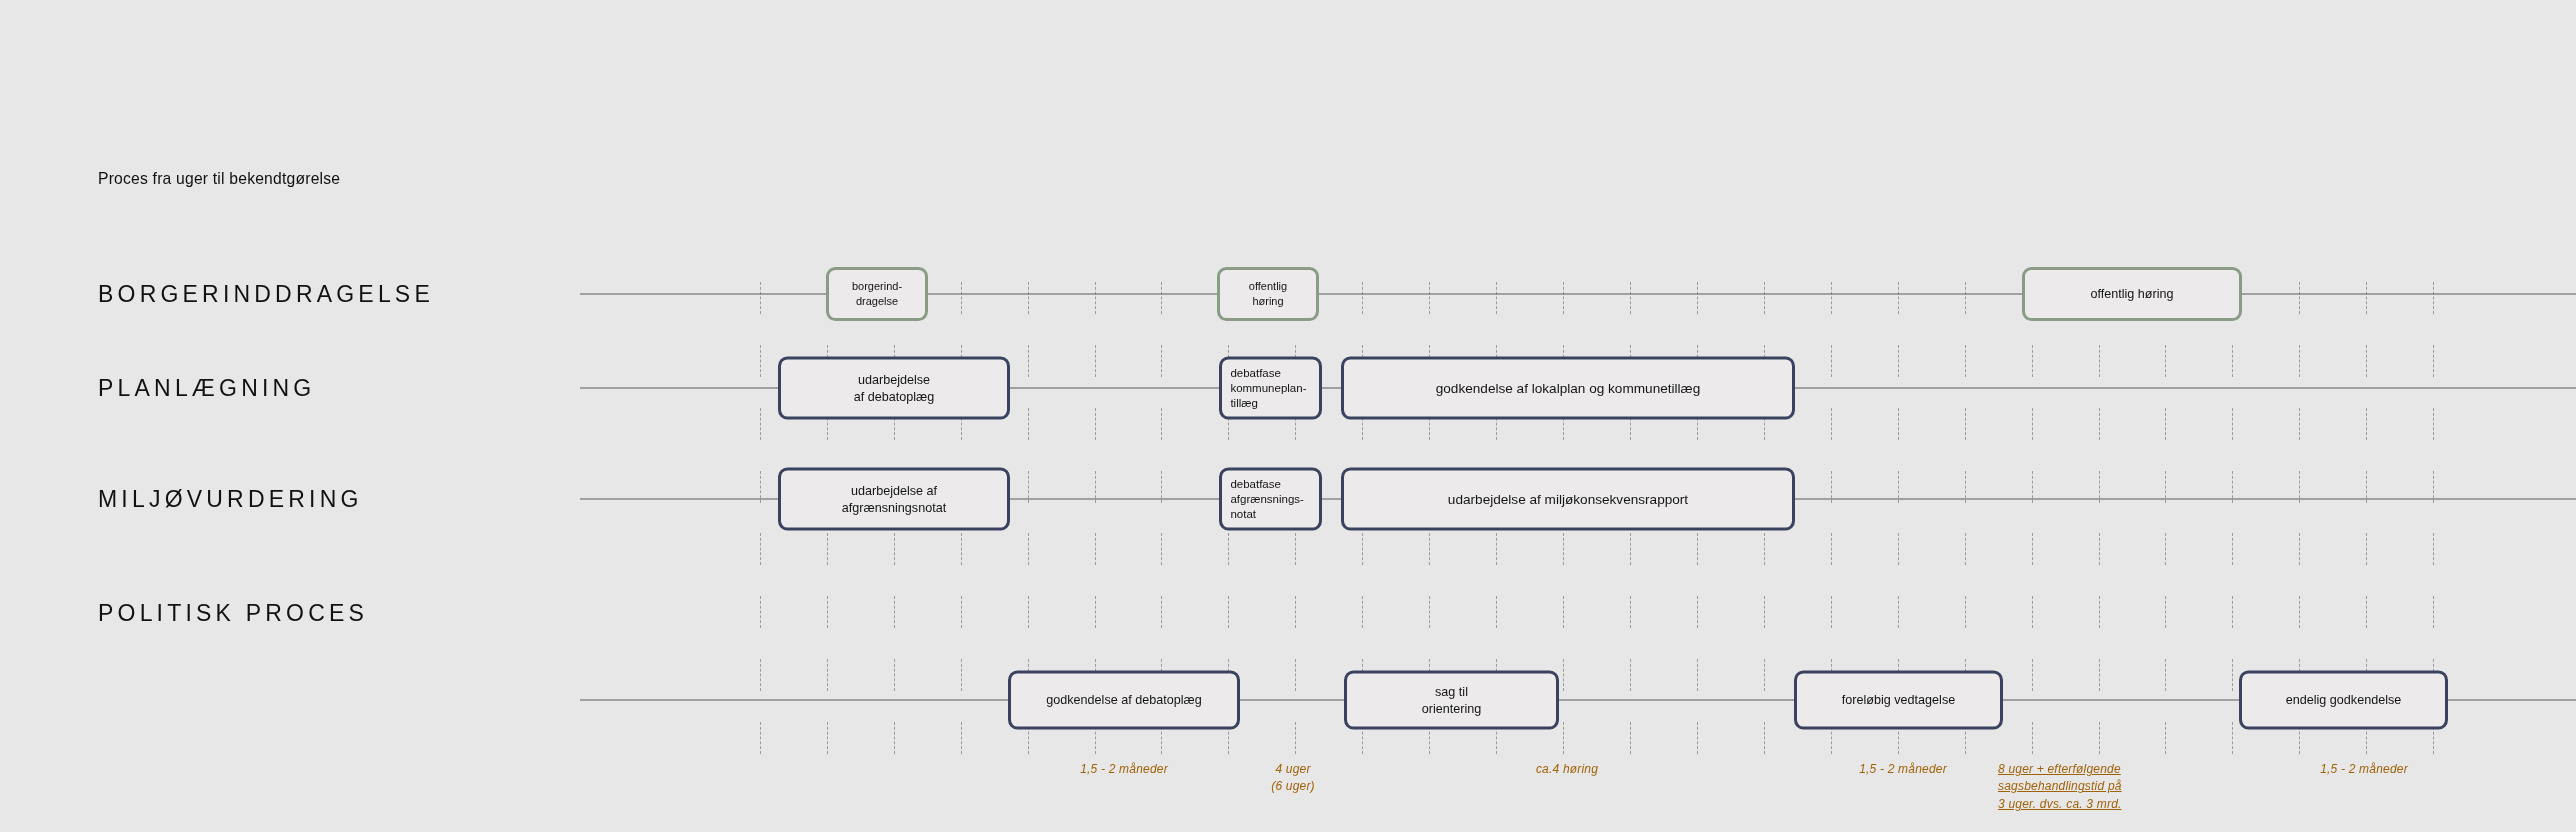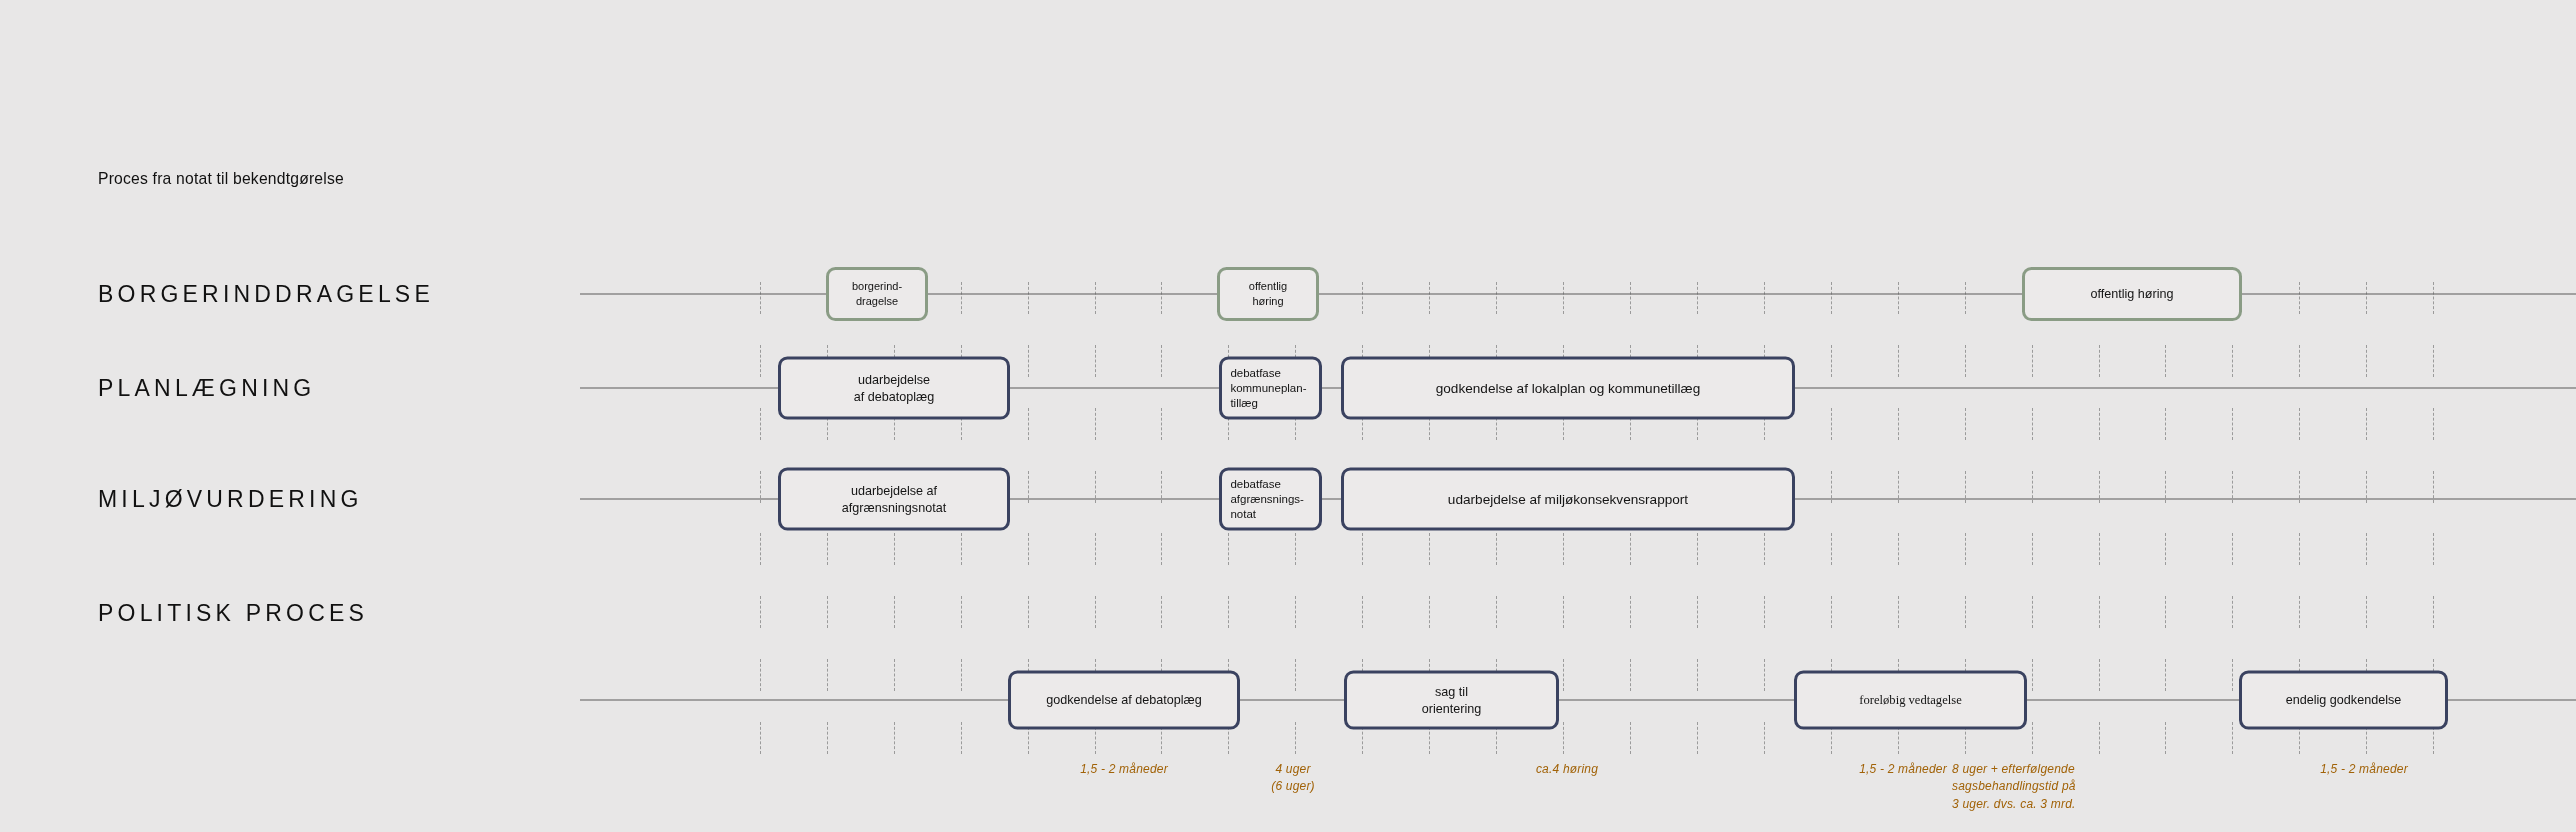--- a/index.html
+++ b/index.html
@@ -116,21 +116,21 @@
     letter-spacing: 0.2px;
   }
   .duration.center { text-align: center; transform: translateX(-50%); }
   .duration.left   { text-align: left; }
 </style>
 </head>
 <body>
 
 <div id="canvas">
 
-  <div id="page-subtitle">Proces fra notat til bekendtgørelse</div>
+  <div id="page-subtitle">Proces fra uger til bekendtgørelse</div>
 
   <div id="grid-area">
       <div class="gridline" style="left: 760px; top: 282px; height: 32px;"></div>
       <div class="gridline" style="left: 760px; top: 345px; height: 32px;"></div>
       <div class="gridline" style="left: 760px; top: 408px; height: 32px;"></div>
       <div class="gridline" style="left: 760px; top: 471px; height: 32px;"></div>
       <div class="gridline" style="left: 760px; top: 533px; height: 32px;"></div>
       <div class="gridline" style="left: 760px; top: 596px; height: 32px;"></div>
       <div class="gridline" style="left: 760px; top: 659px; height: 32px;"></div>
       <div class="gridline" style="left: 760px; top: 722px; height: 32px;"></div>
@@ -371,31 +371,31 @@
         <span class="box-text">udarbejdelse af miljøkonsekvensrapport</span>
       </div>
       <div class="lane-label" style="top: 613px;">POLITISK PROCES</div>
       <div class="lane-rail" style="left: 580px; top: 700px; width: 1996px;"></div>
       <div class="pbox navy" style="left: 1008px; top: 700px; width: 232px; height: 59px; font-size: 12.6px;">
         <span class="box-text">godkendelse af debatoplæg</span>
       </div>
       <div class="pbox navy" style="left: 1344px; top: 700px; width: 215px; height: 59px; font-size: 12.6px;">
         <span class="box-text">sag til<br>orientering</span>
       </div>
-      <div class="pbox navy" style="left: 1794px; top: 700px; width: 233px; height: 59px; font-size: 12.6px; font-family: Liberation Serif, serif;">
+      <div class="pbox navy" style="left: 1794px; top: 700px; width: 209px; height: 59px; font-size: 12.6px;">
         <span class="box-text">foreløbig vedtagelse</span>
       </div>
       <div class="pbox navy" style="left: 2239px; top: 700px; width: 209px; height: 59px; font-size: 12.6px;">
         <span class="box-text">endelig godkendelse</span>
       </div>
     </div>
 
   <div id="durations-layer">
       <div class="duration center" style="left: 1124px; top: 761px;">1,5 - 2 måneder</div>
       <div class="duration center" style="left: 1293px; top: 761px;">4 uger<br>(6 uger)</div>
       <div class="duration center" style="left: 1567px; top: 761px;">ca.4 høring</div>
       <div class="duration center" style="left: 1903px; top: 761px;">1,5 - 2 måneder</div>
-      <div class="duration left" style="left: 1952px; top: 761px;">8 uger + efterfølgende<br>sagsbehandlingstid på<br>3 uger. dvs. ca. 3 mrd.</div>
+      <div class="duration left" style="left: 1998px; top: 761px; text-decoration: underline;">8 uger + efterfølgende<br>sagsbehandlingstid på<br>3 uger. dvs. ca. 3 mrd.</div>
       <div class="duration center" style="left: 2364px; top: 761px;">1,5 - 2 måneder</div>
     </div>
 
 </div>
 
 
 </body></html>

